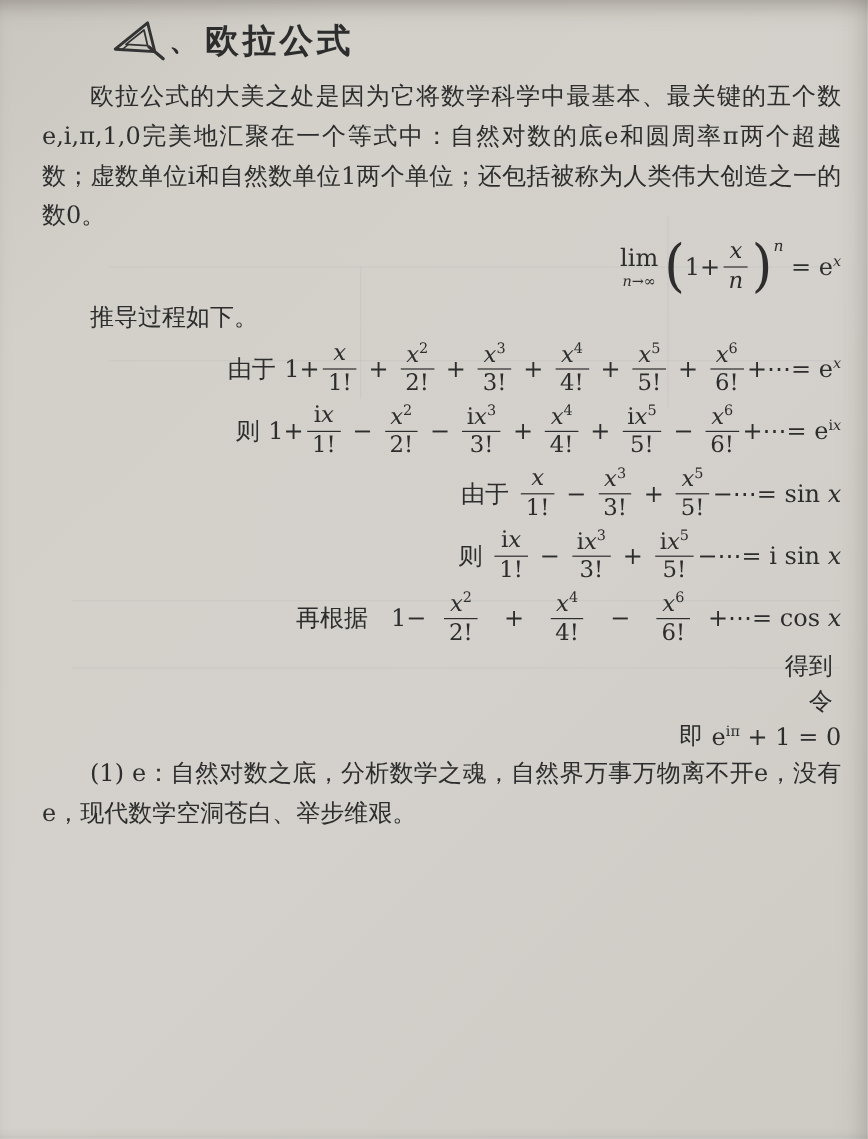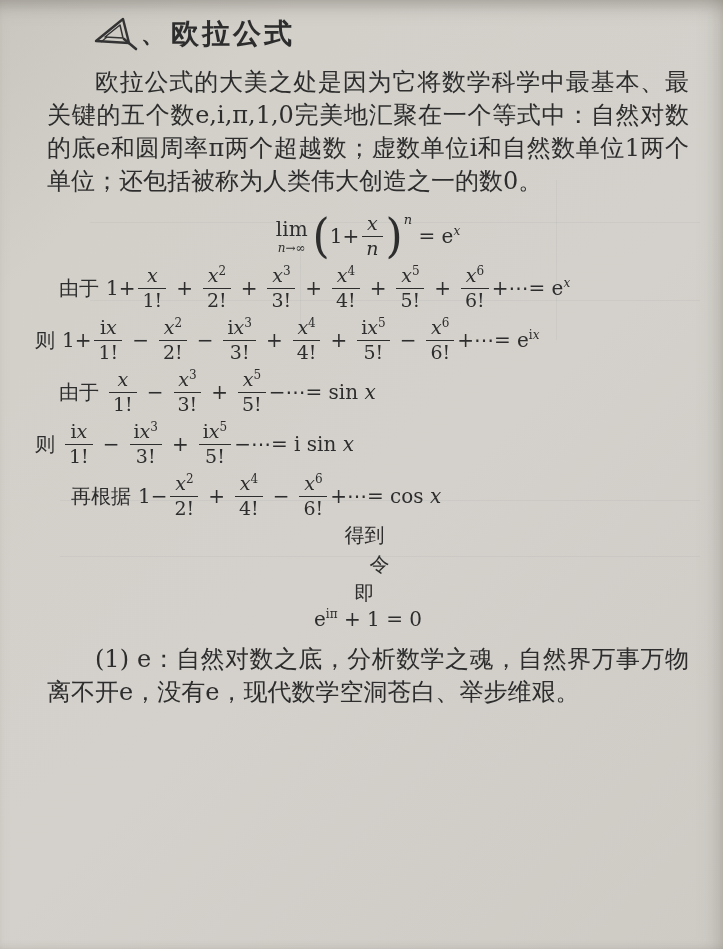--- a/index.html
+++ b/index.html
@@ -13,25 +13,25 @@
     overflow:hidden;
     font-family:"DejaVu Serif","Liberation Serif",serif;
     color:#2d2d2d;
   }
   .bleed{position:absolute;background:#7e8292;opacity:.09;pointer-events:none;}
   .bleed.h{height:1px;}
   .bleed.v{width:1px;}
   .titlebar{display:flex;align-items:center;margin:6px 0 10px 58px;height:40px;}
   .titlebar .sep{font-family:"DejaVu Sans","Liberation Sans",sans-serif;font-weight:bold;font-size:24px;margin:0 6px 0 2px;}
   .title{font-family:Liberation Mono, monospace;font-weight:bold;font-size:28px;letter-spacing:3px;}
-  p.body{font-size:24px;line-height:33px;margin:12px;text-align:justify;}
+  p.body{font-size:20px;line-height:33px;margin:0;text-align:justify;}
   p.ind{text-indent:2em;}
-  .formula{display:flex;align-items:center;min-height:52px;font-size:20px;}
-  .formula.center{justify-content:center;}
-  .formula.compact{min-height:29px;flex-direction:column;}
+  .formula{display:flex;align-items:center;min-height:52px;font-size:20px;justify-content:flex-end;}
+  .formula.center{}
+  .formula.compact{min-height:29px;}
   .flabel{margin-right:7px;white-space:pre;}
   .tok{white-space:pre;}
   .tok i,.num i,.den i,.pexp i,.under i{font-style:italic;font-family:inherit;}
   .op{margin:0 7px;}
   sup{font-size:12px;}
   .frac{display:inline-block;text-align:center;margin:0 3px;font-size:19px;line-height:1.12;}
   .frac .num{display:block;border-bottom:1.5px solid #2d2d2d;padding:0 4px 1px;}
   .frac .den{display:block;padding:1px 4px 0;}
   .lim{display:inline-flex;flex-direction:column;align-items:center;line-height:1;margin-right:5px;}
   .lim .under{font-size:12px;margin-top:3px;}
@@ -80,20 +80,21 @@
         <span class="num"><i>x</i></span>
         <span class="den"><i>n</i></span>
       </span>
       <span class="bigp-wrap">
         <span class="bigp">)</span>
         <sup class="pexp"><i>n</i></sup>
       </span>
       <span class="tok"> = e<sup><i>x</i></sup></span>
     </div>
 
+  <p class="body ind">推导过程如下。</p>
 
   <div class="formula" style="padding-left: 1.2em;">
       <span class="flabel">由于</span>
       <span class="tok">1+</span>
       <span class="frac">
         <span class="num"><i>x</i></span>
         <span class="den">1!</span>
       </span>
       <span class="tok op">+</span>
       <span class="frac">
@@ -185,21 +186,21 @@
         <span class="num">i<i>x</i><sup>3</sup></span>
         <span class="den">3!</span>
       </span>
       <span class="tok op">+</span>
       <span class="frac">
         <span class="num">i<i>x</i><sup>5</sup></span>
         <span class="den">5!</span>
       </span>
       <span class="tok">−⋯= i sin <i>x</i></span>
     </div>
-  <div class="formula" style="padding-left: 1.8em;">
+  <div class="formula" style="padding-left: 1.8em; gap: 12px;">
       <span class="flabel">再根据</span>
       <span class="tok">1−</span>
       <span class="frac">
         <span class="num"><i>x</i><sup>2</sup></span>
         <span class="den">2!</span>
       </span>
       <span class="tok op">+</span>
       <span class="frac">
         <span class="num"><i>x</i><sup>4</sup></span>
         <span class="den">4!</span>

